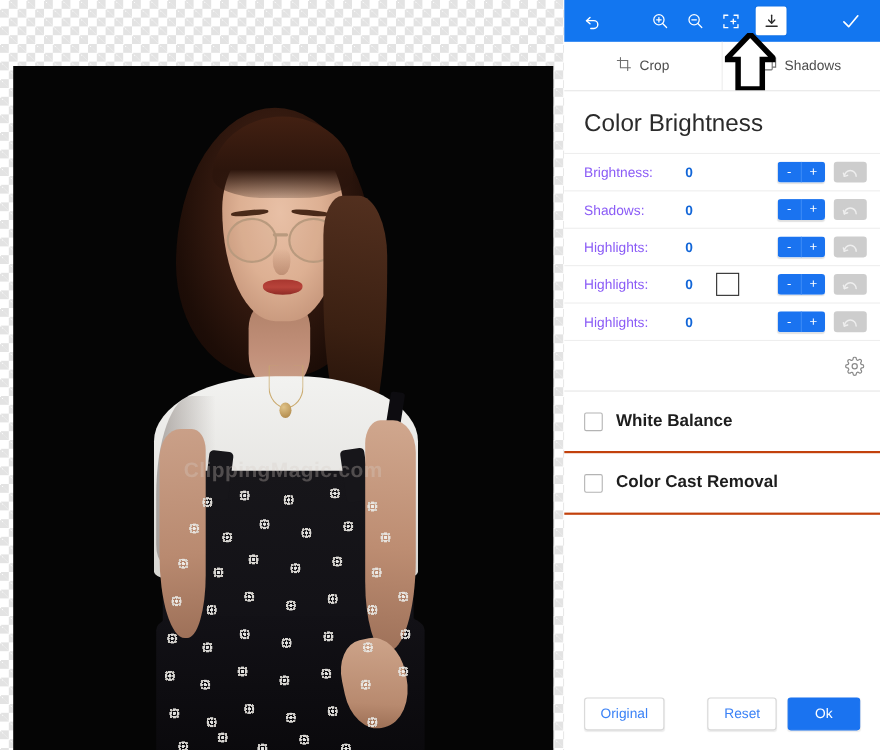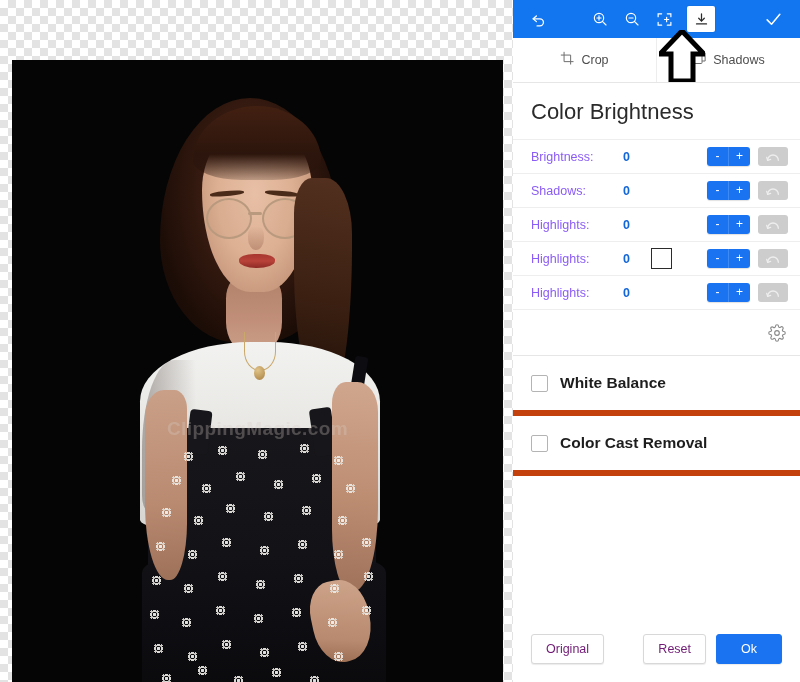--- a/index.html
+++ b/index.html
@@ -360,21 +360,21 @@
     display: flex;
     align-items: center;
   }
 
   
   .toggle-row {
     height: 54px;
     display: flex;
     align-items: center;
     padding: 0 18px;
-    border-bottom: 6px solid #c2410c;
+    border-bottom: 2px solid #c2410c;
     cursor: pointer;
   }
   .cbx {
     width: 15px; height: 15px;
     border: 1px solid #b4b4b4;
     background: #fff;
     border-radius: 2px;
     margin-right: 12px;
     flex: none;
   }
@@ -393,21 +393,21 @@
     padding: 0 18px;
     gap: 10px;
   }
   .fbtn {
     font-size: 12.5px;
     padding: 7px 14px;
     border-radius: 3px;
     cursor: pointer;
     border: 1px solid #d8d8d8;
     background: #fff;
-    color: #701a75;
+    color: #3b82f6;
     box-shadow: 0 1px 1px rgba(0,0,0,.08);
   }
   #btn-ok {
     background: #1a73f0;
     border-color: #1a73f0;
     color: #fff;
     padding: 7px 24px;
   }
   .push { margin-left: auto; }
 

